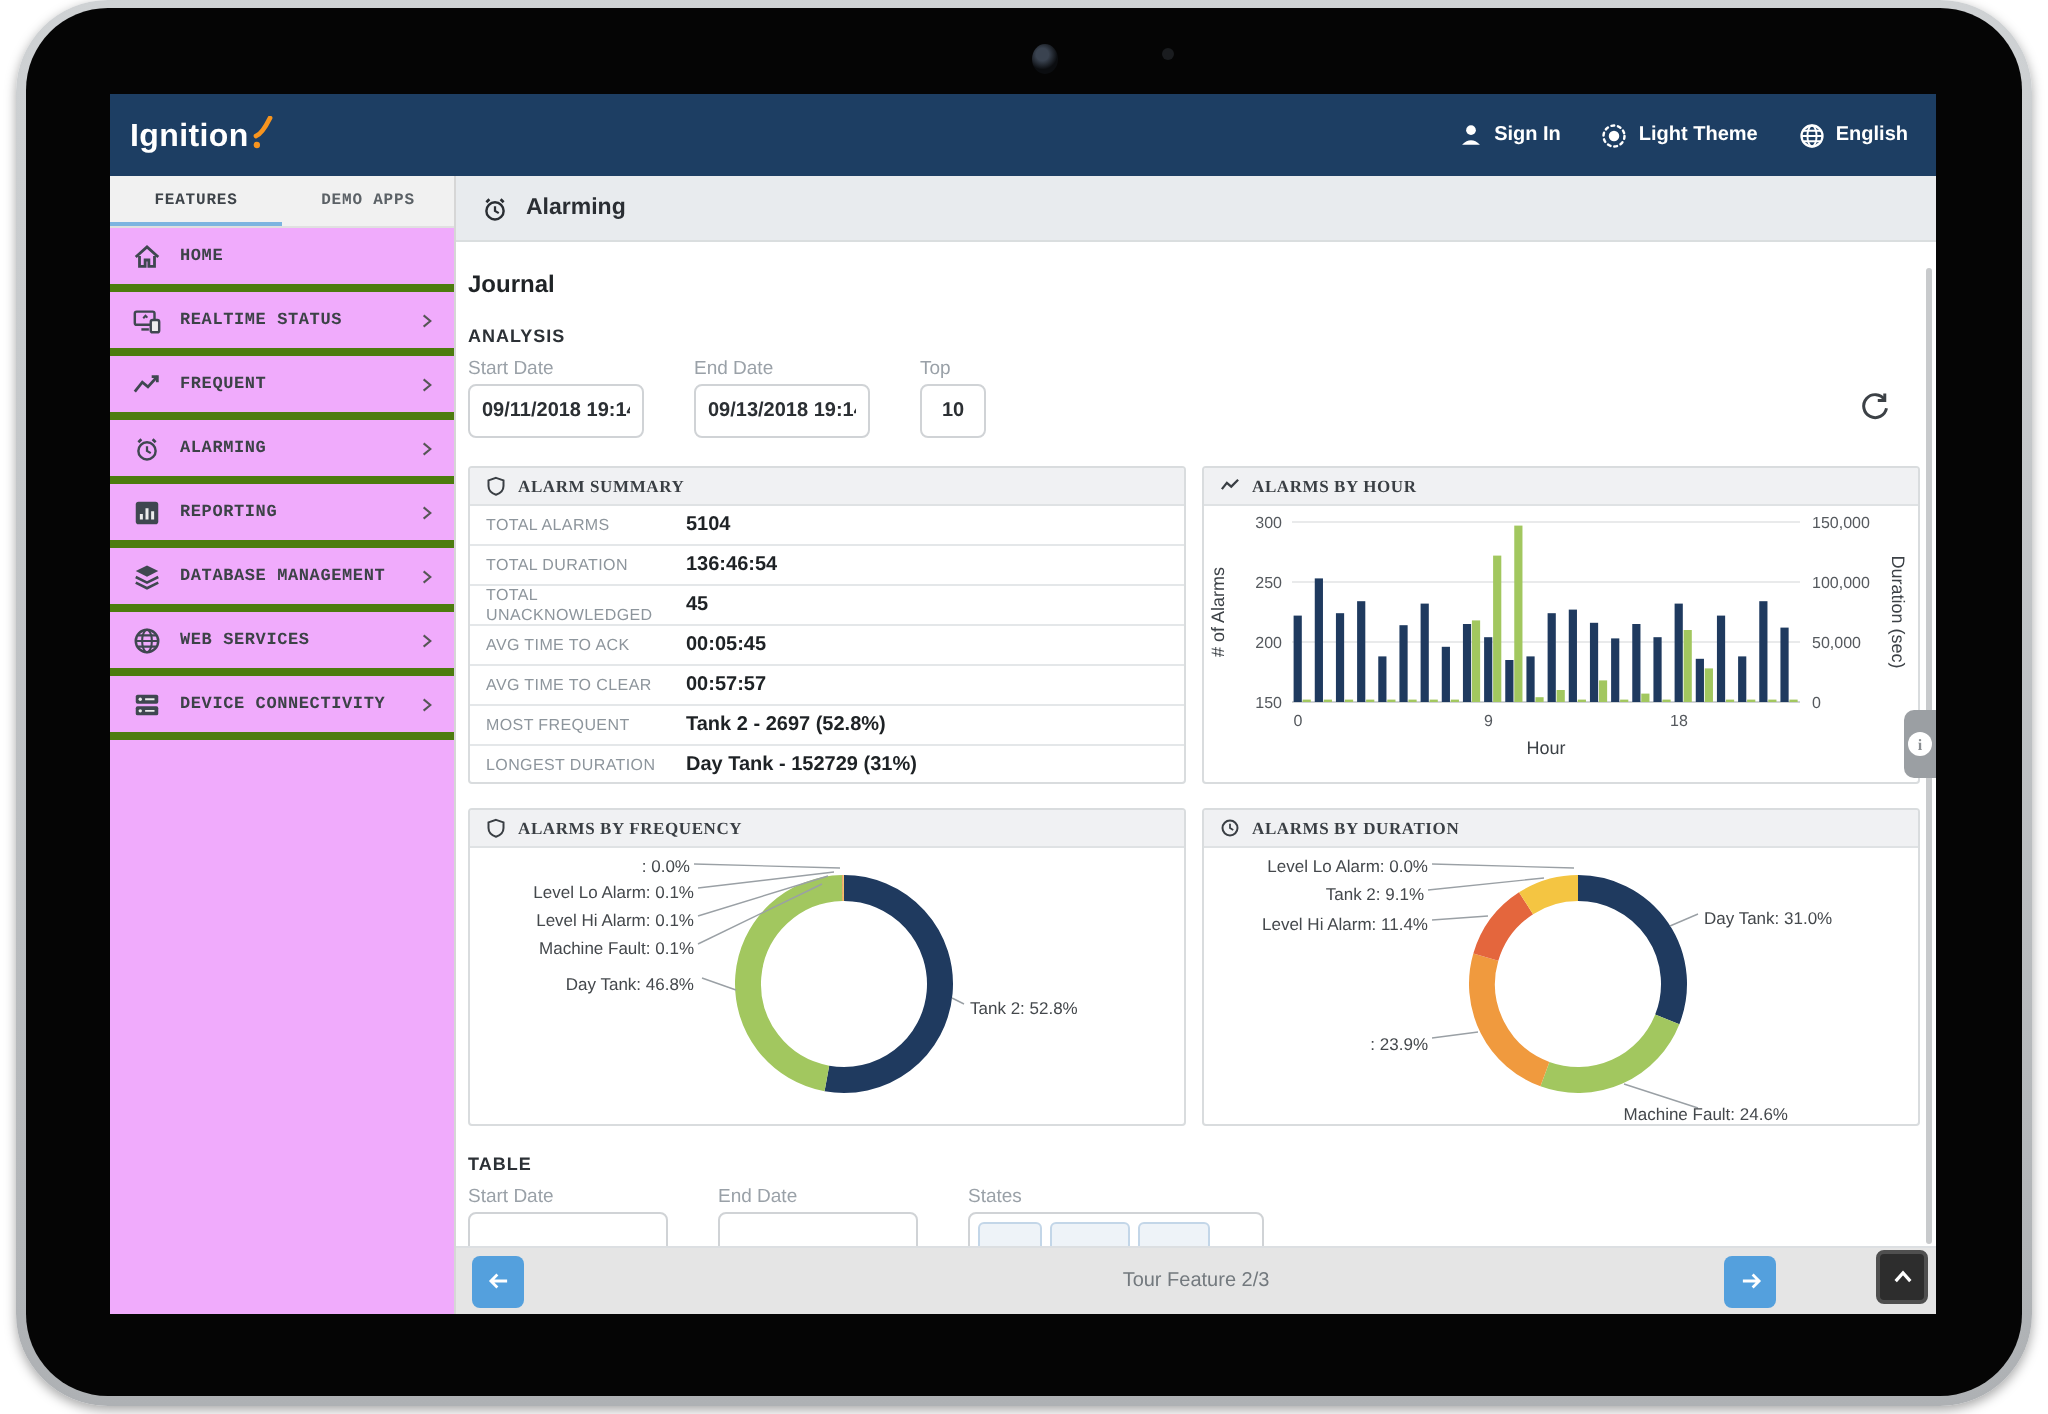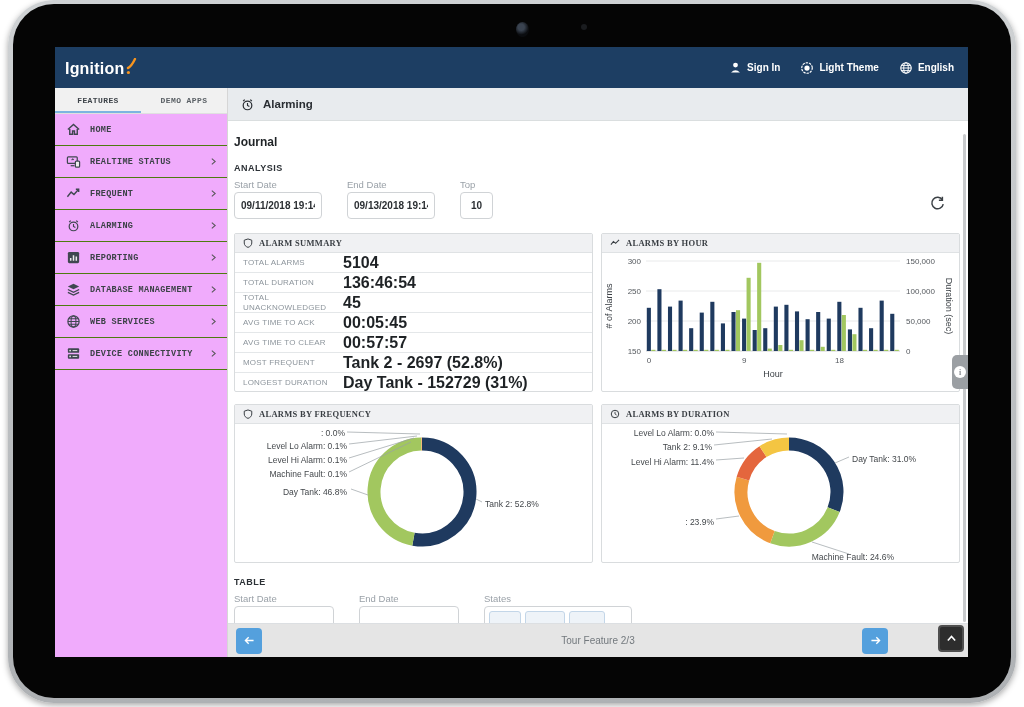--- a/index.html
+++ b/index.html
@@ -27,21 +27,21 @@
   .body-row { display:flex; height:569px; }
 
   
   .sidebar { width:173px; background:#f0abfc; border-right:1px solid #d6d6d6; flex:0 0 173px;font-family:Liberation Mono, monospace; }
   .side-tabs { display:flex; height:26px; background:#f1f1f1; border-bottom:1px solid #e0e0e0; }
   .side-tab { flex:1; display:flex; align-items:center; justify-content:center; font-size:8px; font-weight:bold;
     color:#5b6166; letter-spacing:.4px; cursor:pointer; position:relative; }
   .side-tab.active { color:#3e444a; }
   .side-tab.active::after { content:""; position:absolute; left:0; right:0; bottom:0; height:2px; background:#7db4e0; }
   .side-item { height:32px; display:flex; align-items:center; gap:9px; padding:0 9px 0 11px;
-    border-bottom:1px solid #4d7c0f; font-size:8.5px; font-weight:bold; color:#3c4247; letter-spacing:.3px; cursor:pointer; }
+    border-bottom:4px solid #4d7c0f; font-size:8.5px; font-weight:bold; color:#3c4247; letter-spacing:.3px; cursor:pointer; }
   .side-item .chev { margin-left:auto; }
 
   
   .main { flex:1; position:relative; background:#fff; overflow:hidden; }
   .page-header { height:33px; background:#e8ebee; border-bottom:1px solid #dadedf; display:flex; align-items:center;
     gap:8px; padding:0 12px; font-size:11.5px; font-weight:bold; color:#2a2e33; }
   .content { padding:8px 8px 0 6px; position:relative; }
   .journal { font-size:12px; font-weight:bold; color:#1f2326; margin-top:6px; }
   .section-label { font-size:9px; font-weight:bold; color:#2c3136; letter-spacing:.5px; margin-top:14px; }
   .form-row { display:flex; gap:25px; margin-top:6px; align-items:flex-end; }
@@ -59,21 +59,21 @@
   .panels { display:grid; grid-template-columns:1fr 1fr; gap:12px 8px; margin-top:14px; }
   .panel { border:1px solid #d9dcde; border-radius:2px; background:#fff; height:159px; overflow:hidden; }
   .panel-header { height:19px; background:#f0f1f3; border-bottom:1px solid #dfe2e4; display:flex; align-items:center;
     gap:6px; padding:0 8px; font-size:8.5px; font-weight:bold; color:#3a3f44; letter-spacing:.3px;font-family:Liberation Serif, serif; }
   .panel-body { height:139px; position:relative; }
 
   .srow { display:flex; align-items:center; border-top:1px solid #e4e7e9; padding:1px 8px; min-height:16px; flex:1; }
   .srow:first-child { border-top:none; }
   .summary-rows { display:flex; flex-direction:column; height:139px; }
   .srow .lbl { width:100px; font-size:8px; color:#8d959c; letter-spacing:.2px; line-height:1.25; flex:0 0 100px; }
-  .srow .val { font-size:16px; font-weight:bold; color:#1e2225; }
+  .srow .val { font-size:10px; font-weight:bold; color:#1e2225; }
 
   .chart-svg { display:block; }
   .tick-text { font-size:8px; fill:#55595e; }
   .axis-label { font-size:9px; fill:#3c4146; }
   .donut-label { font-size:8.5px; fill:#44484c; }
 
   
   .tour-bar { position:absolute; left:0; right:0; bottom:0; height:34px; background:#e5e5e5; border-top:1px solid #dcdfe2;
     display:flex; align-items:center; padding:0 8px; z-index:6; }
   .tour-label { position:absolute; left:0; right:0; text-align:center; font-size:10px; color:#73797e; }

